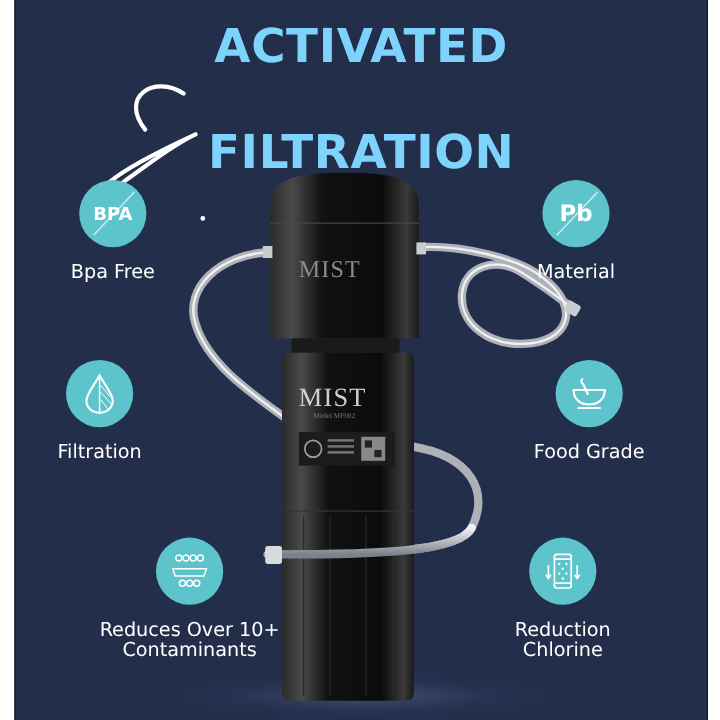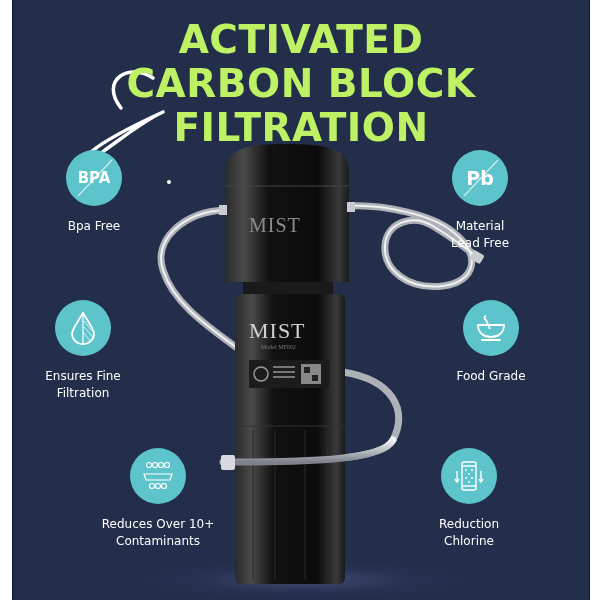--- a/index.html
+++ b/index.html
@@ -1,43 +1,42 @@
 <!DOCTYPE html>
 <html><head>
 <meta charset="utf-8">
 <style>
   html, body { margin:0; padding:0; background:#ffffff; }
   body { width:600px; height:600px; position:relative; overflow:hidden; font-family:"DejaVu Sans", sans-serif; }
   .panel { position:absolute; left:12px; top:0; width:576px; height:600px; background:#222e4a; border-left:1px solid #10162a; border-right:1px solid #10162a; overflow:hidden; }
   .glow { position:absolute; left:120px; top:560px; width:340px; height:40px; border-radius:50%;
           background:radial-gradient(ellipse at center, rgba(120,130,190,0.35) 0%, rgba(60,70,120,0.15) 45%, rgba(34,46,74,0) 70%); }
-  .title { position:absolute; left:0; width:576px; text-align:center; color:#bef264; font-family:"DejaVu Sans", sans-serif; font-weight:bold; font-size:39px; line-height:44px; letter-spacing:0.5px; }
+  .title { position:absolute; left:0; width:576px; text-align:center; color:#7dd3fc; font-family:"DejaVu Sans", sans-serif; font-weight:bold; font-size:39px; line-height:44px; letter-spacing:0.5px; }
   .t1 { top:18px; } .t2 { top:62px; } .t3 { top:106px; }
   .feature { position:absolute; width:160px; text-align:center; }
   .circle { width:56px; height:56px; border-radius:50%; background:#5ec4cc; margin:0 auto; position:relative; display:flex; align-items:center; justify-content:center; }
   .circle svg { display:block; }
-  .flabel { color:#ffffff; font-family:"DejaVu Sans", sans-serif; font-size:12px; line-height:17px; margin-top:12px; }
+  .flabel { color:#ffffff; font-family:"DejaVu Sans", sans-serif; font-size:16px; line-height:17px; margin-top:12px; }
   .badge-text { color:#ffffff; font-weight:bold; font-family:"DejaVu Sans", sans-serif; }
   .product { position:absolute; left:0; top:0; width:576px; height:600px; }
   .brand { position:absolute; color:#8b8b8b; font-family:Liberation Serif, serif; letter-spacing:1px; }
   .dot { position:absolute; width:4px; height:4px; border-radius:50%; background:#ffffff; }
 </style>
 </head>
 <body>
 
 <div class="panel">
   <div class="glow"></div>
 
   <svg style="position:absolute;left:0;top:0" width="576" height="600">
     <path d="M108,108 C86,80 116,62 140,78 M150,112 C124,124 92,140 78,152 C70,160 80,160 92,150 C112,136 132,120 150,112" fill="none" stroke="#ffffff" stroke-width="3.5" stroke-linecap="round"></path>
   </svg>
   <div class="dot" style="left:154px;top:180px;"></div>
 
   <div class="title t1">ACTIVATED</div>
-  <div class="title t2">CARBON BLOCK</div>
   <div class="title t3">FILTRATION</div>
 
   <svg class="product" width="576" height="600">
     <defs>
       <linearGradient id="bodyG" x1="0" x2="1" y1="0" y2="0">
         <stop offset="0" stop-color="#2a2a2a"></stop>
         <stop offset="0.15" stop-color="#4a4a4a"></stop>
         <stop offset="0.35" stop-color="#111"></stop>
         <stop offset="0.75" stop-color="#0b0b0b"></stop>
         <stop offset="0.92" stop-color="#3a3a3a"></stop>
@@ -102,34 +101,32 @@
 
   <div class="feature" style="left:387px;top:150px;">
     <div class="circle">
       <span class="badge-text" style="font-size:19px;">Pb</span>
       <svg style="position:absolute;left:0;top:0" width="56" height="56">
           <line x1="12" y1="46" x2="46" y2="10" stroke="#ffffff" stroke-width="1.2" opacity="0.7"></line>
         </svg>
     </div>
     <div class="flabel">
       <div>Material</div>
-      <div>Lead Free</div>
     </div>
   </div>
 
   <div class="feature" style="left:-10px;top:300px;">
     <div class="circle">
       <svg width="30" height="34" viewBox="0 0 30 34">
           <path d="M15,2 C9,12 4,18 4,23 A11,10 0 0 0 26,23 C26,18 21,12 15,2 Z" fill="none" stroke="#fff" stroke-width="1.8"></path>
           <line x1="15" y1="3" x2="15" y2="33" stroke="#fff" stroke-width="1.2"></line>
           <path d="M16,10 L24,20 M16,16 L25,26 M16,22 L22,30" stroke="#fff" stroke-width="0.8"></path>
         </svg>
     </div>
     <div class="flabel">
-      <div>Ensures Fine</div>
       <div>Filtration</div>
     </div>
   </div>
 
   <div class="feature" style="left:398px;top:300px;">
     <div class="circle">
       <svg width="34" height="30" viewBox="0 0 34 30">
           <path d="M4,12 H30 C30,20 24,24 17,24 C10,24 4,20 4,12 Z" fill="none" stroke="#fff" stroke-width="1.8"></path>
           <path d="M8,27 H26" stroke="#fff" stroke-width="1.8" stroke-linecap="round"></path>
           <path d="M12,3 C10,3 10,6 12,7 L16,16" fill="none" stroke="#fff" stroke-width="1.8"></path>

